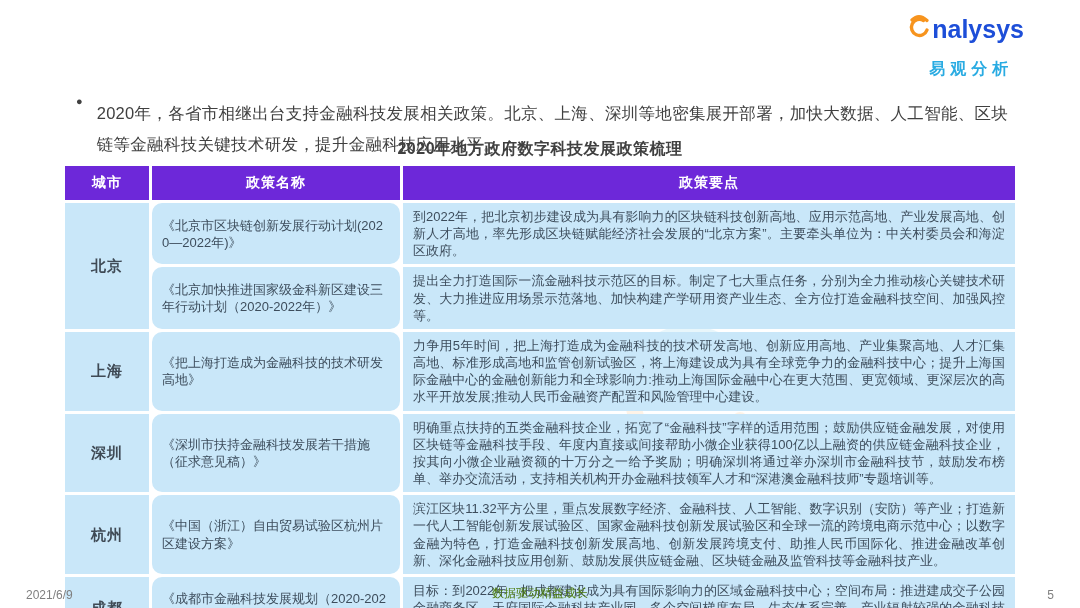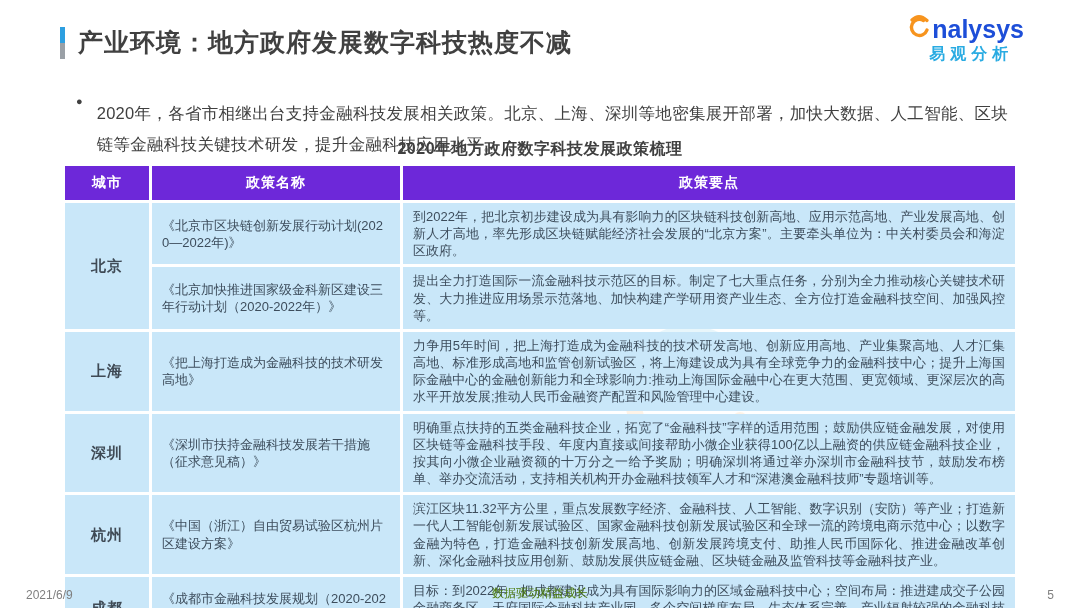--- a/index.html
+++ b/index.html
@@ -11,57 +11,50 @@
   }
   
   .title-row { position:absolute; top:26px; left:60px; display:flex; align-items:center; }
   .accent-bar { width:5px; height:32px; margin-right:13px; display:flex; flex-direction:column; }
   .accent-bar .top { flex:1; background:#2d9fe0; }
   .accent-bar .bottom { flex:1; background:#9aa0a6; }
   .page-title { font-size:25px; font-weight:bold; color:#404040; letter-spacing:1px; }
   .logo { position:absolute; top:16px; right:56px; text-align:center; line-height:1.1; }
   .logo-brand { display:flex; align-items:center; justify-content:center; color:#1d4ed8; font-size:25px; font-weight:bold; }
   .logo-brand svg { margin-right:-2px; margin-top:-6px; }
-  .logo-sub { color:#29ABE2; font-size:16px; font-weight:bold; letter-spacing:5px; margin-top:1px; padding-left:14px; }
+  .logo-sub { color:#29ABE2; font-size:16px; font-weight:bold; letter-spacing:5px; margin-top:16px; padding-left:14px; }
   
   .intro { position:absolute; top:88px; left:76px; width:944px; display:flex; }
   .bullet-dot { font-size:11px; color:#404040; margin:7px 14px 0 0; }
   .intro-text { font-size:16.5px; color:#404040; line-height:1.9; letter-spacing:0.3px;margin-top:10px; }
   
   .table-title { position:absolute; top:139px; left:62px; width:956px; text-align:center;
     font-size:16px; font-weight:bold; color:#404040; letter-spacing:0.5px; }
   table.policy-table { position:absolute; top:163px; left:62px; width:956px;
     border-collapse:separate; border-spacing:3px; table-layout:fixed; }
   col.c-city { width:84px; } col.c-name { width:248px; } col.c-points { width:auto; }
   .policy-table th { background:#6d28d9; color:#ffffff; font-size:14px; font-weight:bold;
     padding:8px 4px; text-align:center; letter-spacing:1px; }
   .policy-table td { background:#C9E7F9; color:#3D4D5C; padding:5px 10px;
     font-size:13px; line-height:1.32; vertical-align:middle; word-break:break-all; }
   td.city-cell { text-align:center; font-weight:bold; font-size:15px; color:#3f4a55; letter-spacing:1px; }
-  td.name-cell { font-size:13px; }
+  td.name-cell { font-size:13px;border-radius:10px; }
   td.points-cell { text-align:justify; }
   
   .watermark { position:absolute; left:590px; top:300px; opacity:0.10; pointer-events:none; }
   
   .footer-date { position:absolute; left:26px; bottom:6px; font-size:12px; color:#7f7f7f; }
   .footer-slogan { position:absolute; left:0; right:0; bottom:6px; text-align:center; font-size:12px; color:#4d7c0f; }
   .footer-page { position:absolute; right:26px; bottom:6px; font-size:12px; color:#7f7f7f; }
 </style>
 </head>
 <body>
 
 <div class="slide">
 
-  <div class="title-row">
-    <div class="accent-bar">
-      <div class="top"></div>
-        <div class="bottom"></div>
-    </div>
-    <div class="page-title">产业环境：地方政府发展数字科技热度不减</div>
-  </div>
 
   <div class="logo">
     <div class="logo-brand">
       <svg width="30" height="30" viewBox="0 0 30 30">
         <path d="M23 18 a8 8 0 1 1 -3.5 -9.5" fill="none" stroke="#F7941E" stroke-width="3.4" stroke-linecap="round"></path>
         <path d="M8 8 q7 -7 15 0.5" fill="none" stroke="#F7941E" stroke-width="3.2" stroke-linecap="round"></path>
       </svg>
       <span>nalysys</span>
     </div>
     <div class="logo-sub">易观分析</div>

